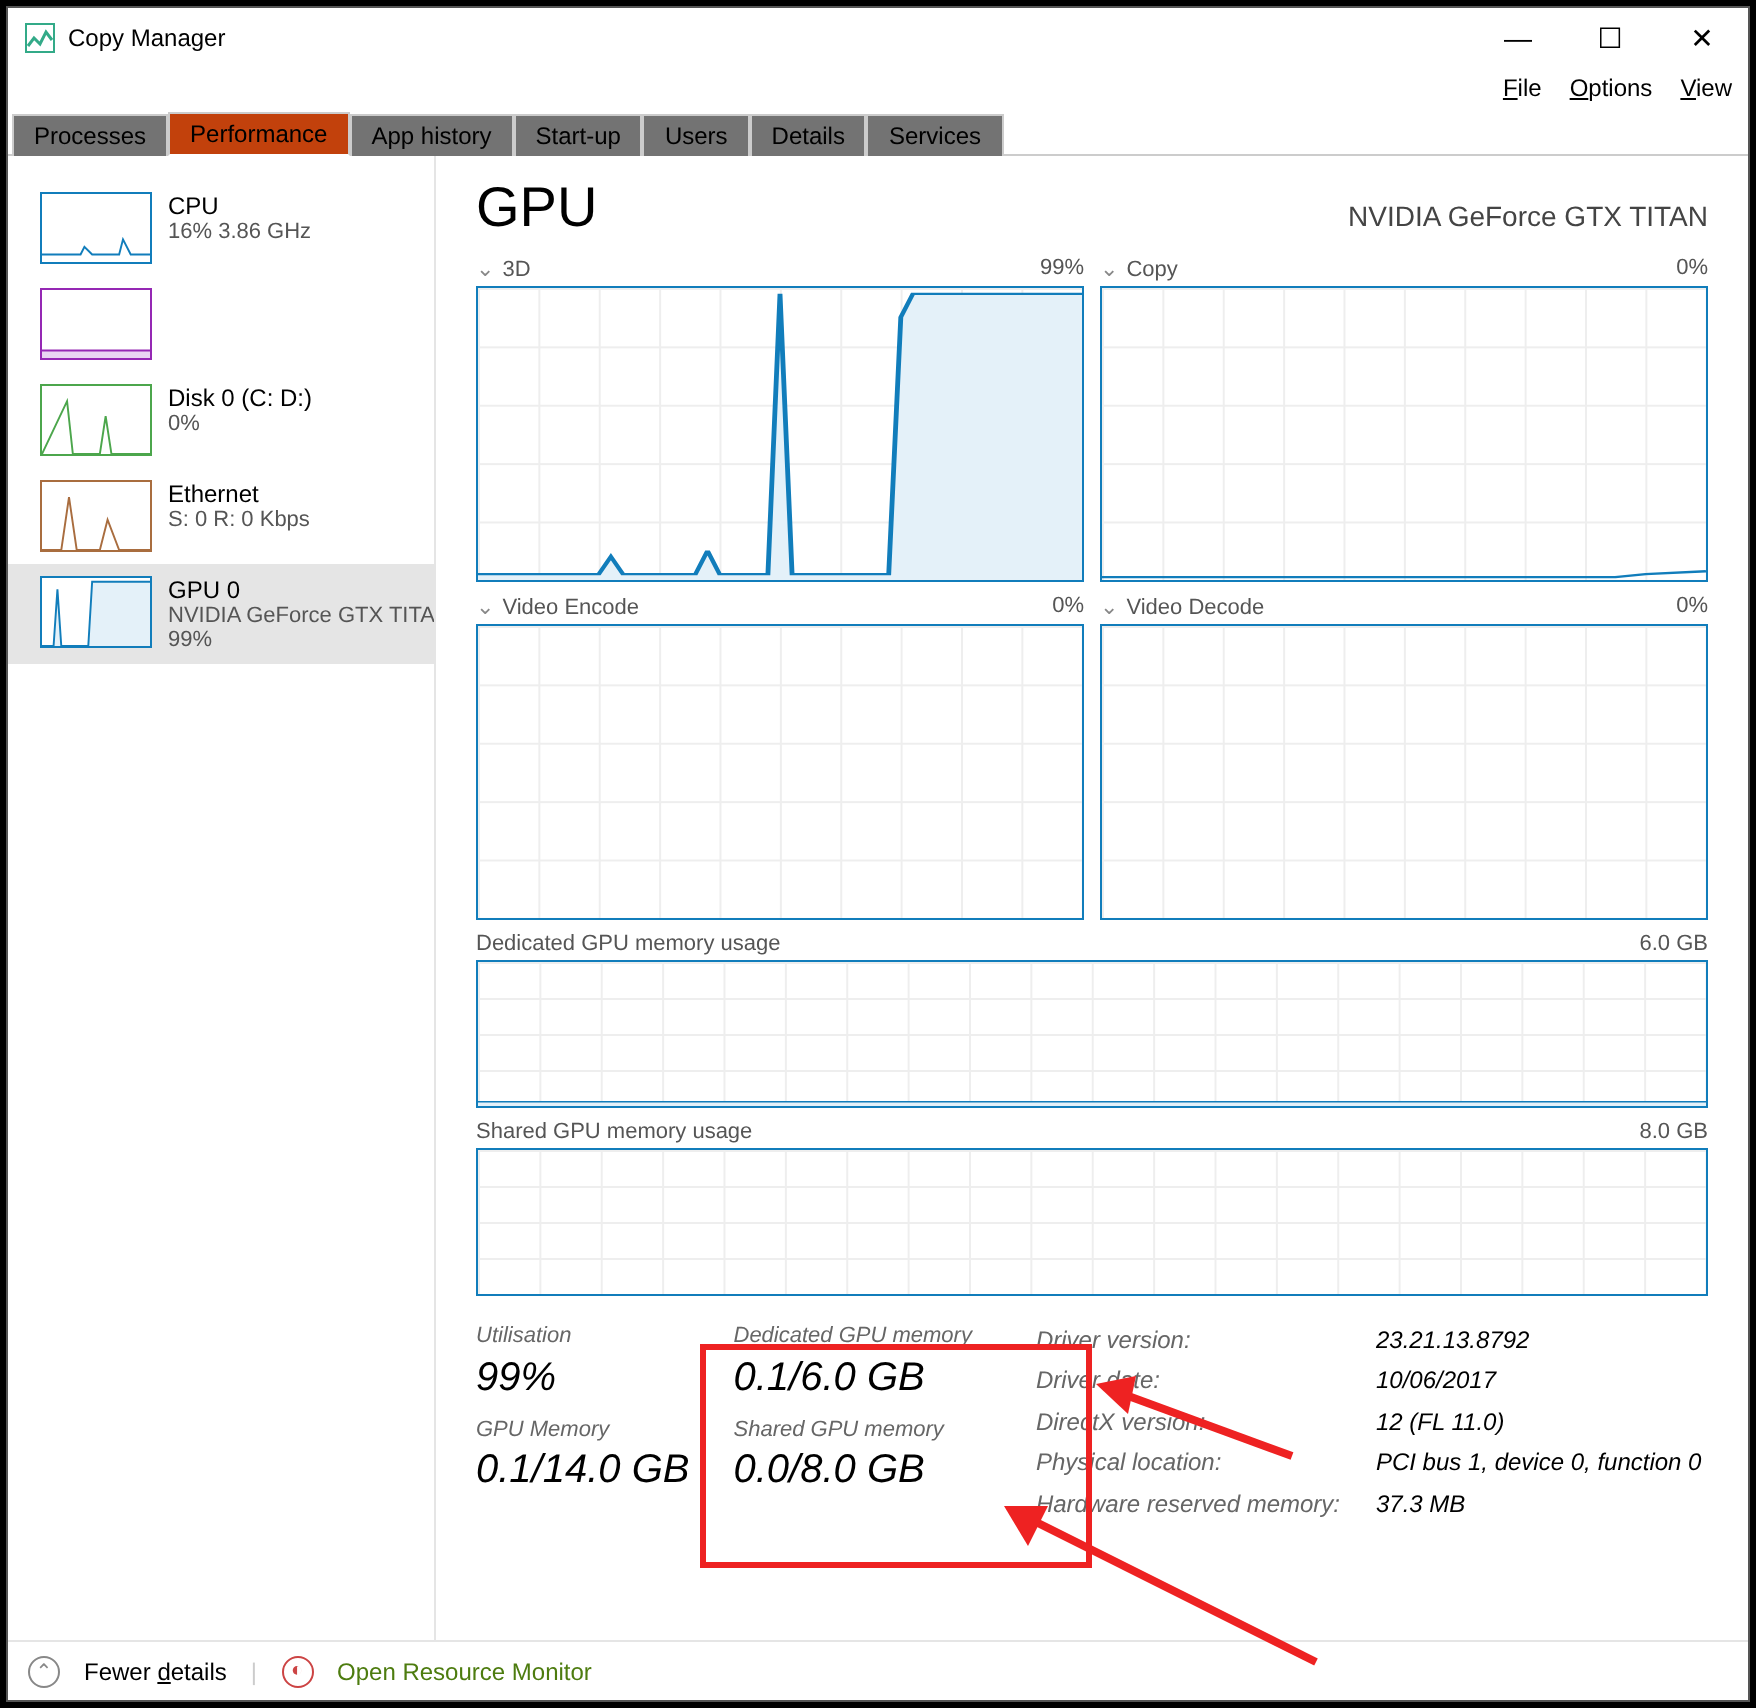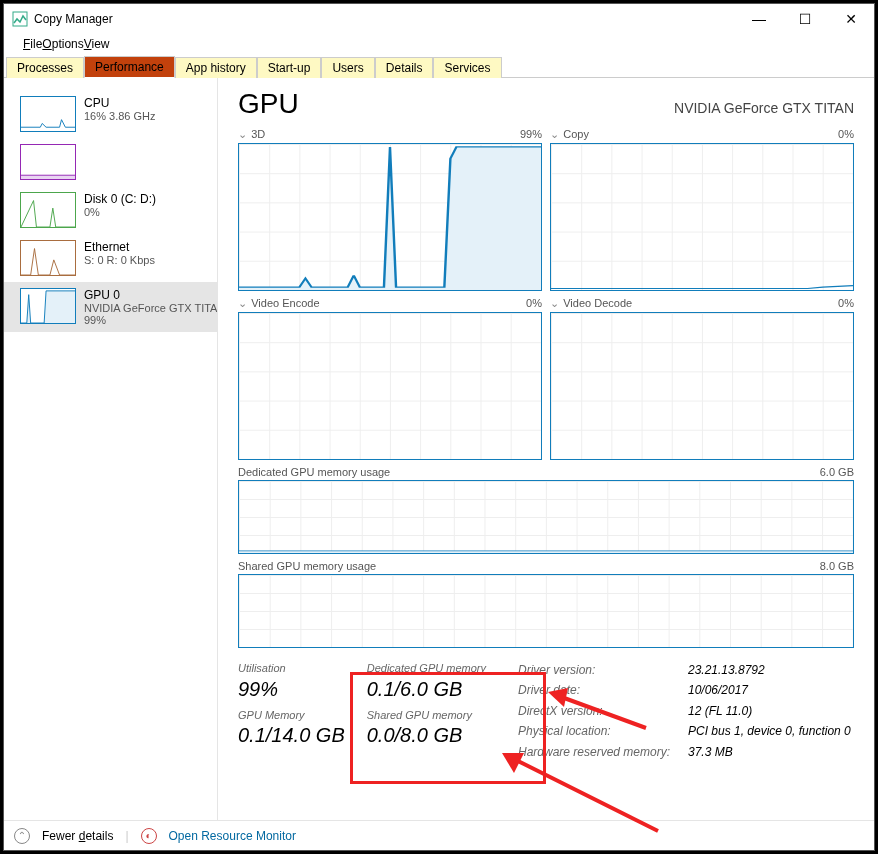--- a/index.html
+++ b/index.html
@@ -6,26 +6,26 @@
   body { background: #000; width: 878px; height: 854px; overflow: hidden; }
   .window { position: absolute; left: 3px; top: 3px; width: 872px; height: 848px; background: #fff; border: 1px solid #555; }
   
   .titlebar { height: 30px; display: flex; align-items: center; justify-content: space-between; padding: 0 0 0 8px; }
   .titlebar-left { display: flex; align-items: center; gap: 6px; }
   .title-icon { width: 16px; height: 16px; }
   .title-text { font-size: 12px; color: #000; }
   .window-controls { display: flex; }
   .window-controls div { width: 46px; height: 30px; display: flex; align-items: center; justify-content: center; font-size: 14px; color: #000; }
   
-  .menubar { height: 20px; display: flex; align-items: center; padding: 0 19px; font-size: 12px; }
+  .menubar { height: 20px; display: flex; align-items: center; padding: 0 8px; gap: 14px; font-size: 12px; justify-content: flex-end; }
   .menubar span { text-decoration: underline; text-decoration-color: transparent; }
   .menubar .ul { text-decoration: underline; }
   
   .tabs { height: 24px; display: flex; align-items: flex-end; border-bottom: 1px solid #ccc; padding-left: 2px; font-size: 12px; gap: 0; }
-  .tab { padding: 3px 10px; border: 1px solid #ccc; border-bottom: none; background: #fef9c3; margin-right: 0px; position: relative; top: 1px; }
+  .tab { padding: 3px 10px; border: 1px solid #ccc; border-bottom: none; background: #737373; margin-right: 0px; position: relative; top: 1px; }
   .tab.active { background: #c2410c; border-bottom: 1px solid #fff; text-align: center; }
   
   .content { display: flex; height: calc(100% - 30px - 20px - 24px - 30px); }
   
   .sidebar { width: 214px; border-right: 1px solid #e5e5e5; padding: 12px 0px; overflow: hidden; }
   .side-item { display: flex; gap: 8px; padding: 6px 8px 6px 16px; cursor: default; }
   .side-item.selected { background: #e5e5e5; }
   .side-thumb { width: 56px; height: 36px; border: 1px solid #117dbb; position: relative; flex-shrink: 0; background: #fff; }
   .side-thumb.mem { border-color: #9528b4; }
   .side-thumb.disk { border-color: #4ca64c; }
@@ -57,21 +57,21 @@
   .stat-value { font-size: 20px; font-weight: 400; color: #000; line-height: 1.2; margin-bottom: 6px; }
   .info-col { font-size: 12px; line-height: 1.7; }
   .info-col .k { color: #666; display: inline-block; width: 170px; }
   .info-col .v { color: #000; }
   
   .redbox { position: absolute; border: 3px solid #e22; }
   .arrow { position: absolute; }
   
   .footer { height: 30px; border-top: 1px solid #e5e5e5; display: flex; align-items: center; padding: 0 10px; gap: 12px; font-size: 12px; }
   .footer .circle { width: 16px; height: 16px; border: 1px solid #888; border-radius: 50%; display: inline-flex; align-items: center; justify-content: center; font-size: 10px; color: #888; }
-  .footer a { color: #0369a1; text-decoration: none; }
+  .footer a { color: #4d7c0f; text-decoration: none; }
   
   .side-thumb svg { position:absolute; inset:0; width:100%; height:100%; }
 </style>
 </head>
 <body>
 
 <div class="window">
 
   <div class="titlebar">
     <div class="titlebar-left">

